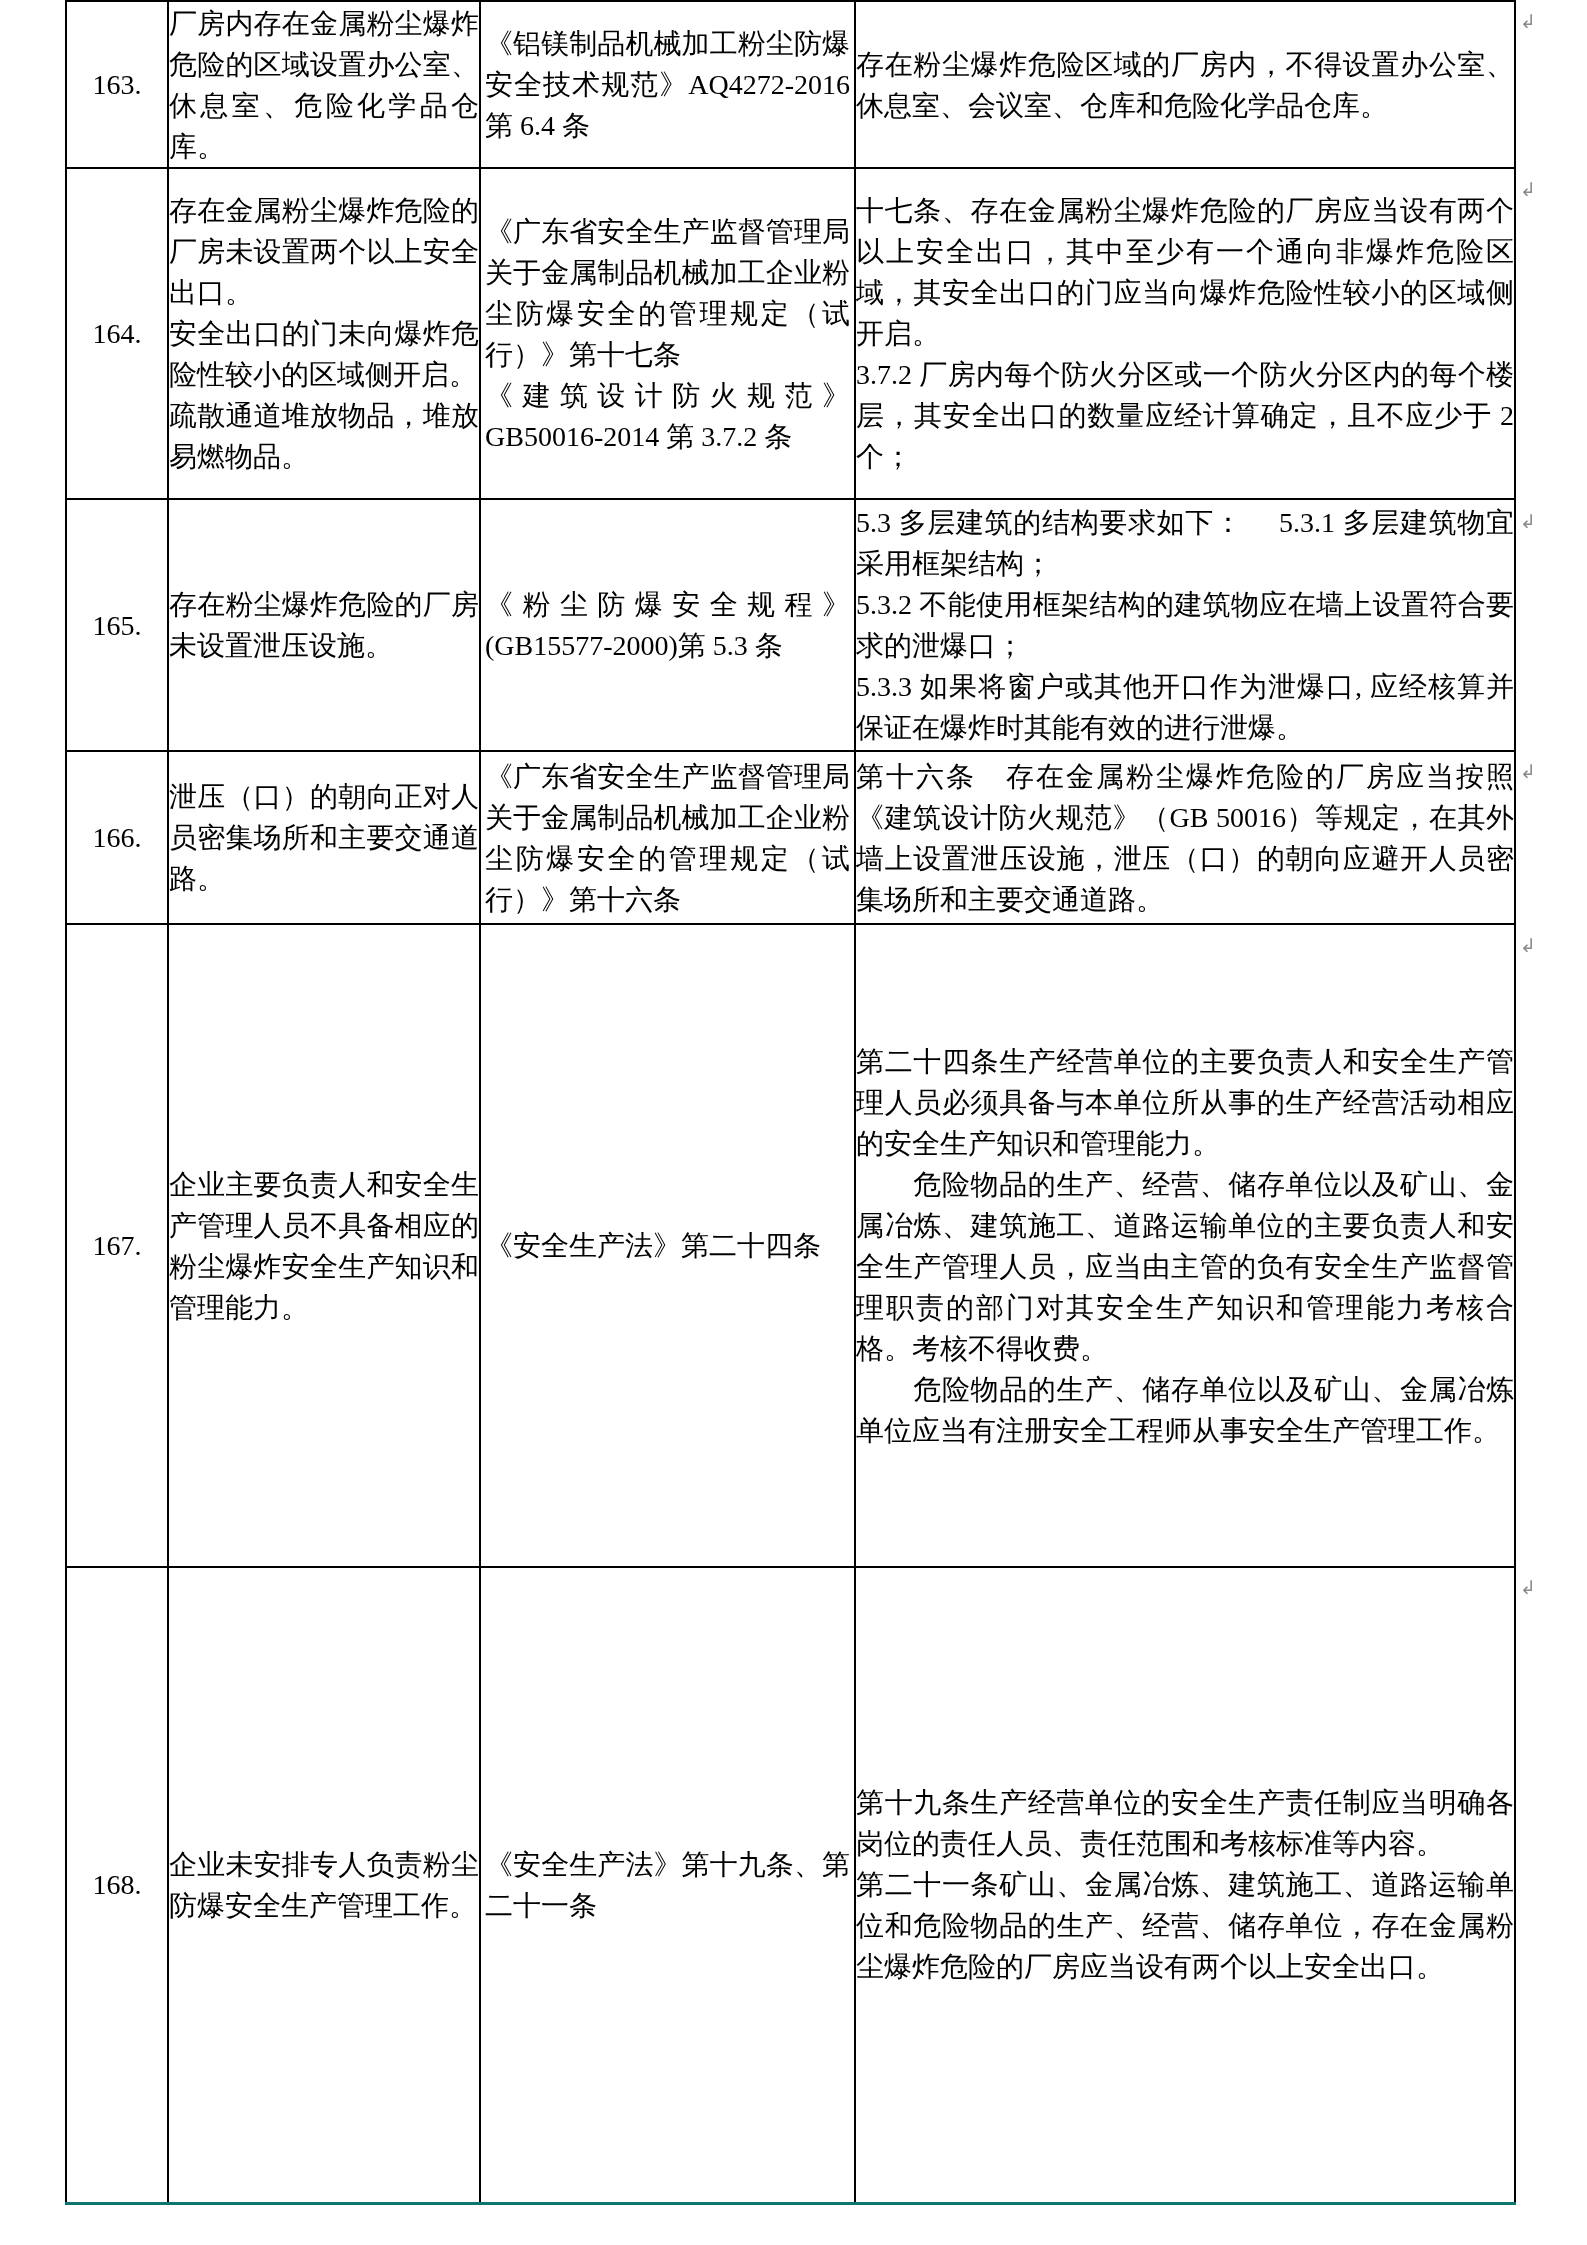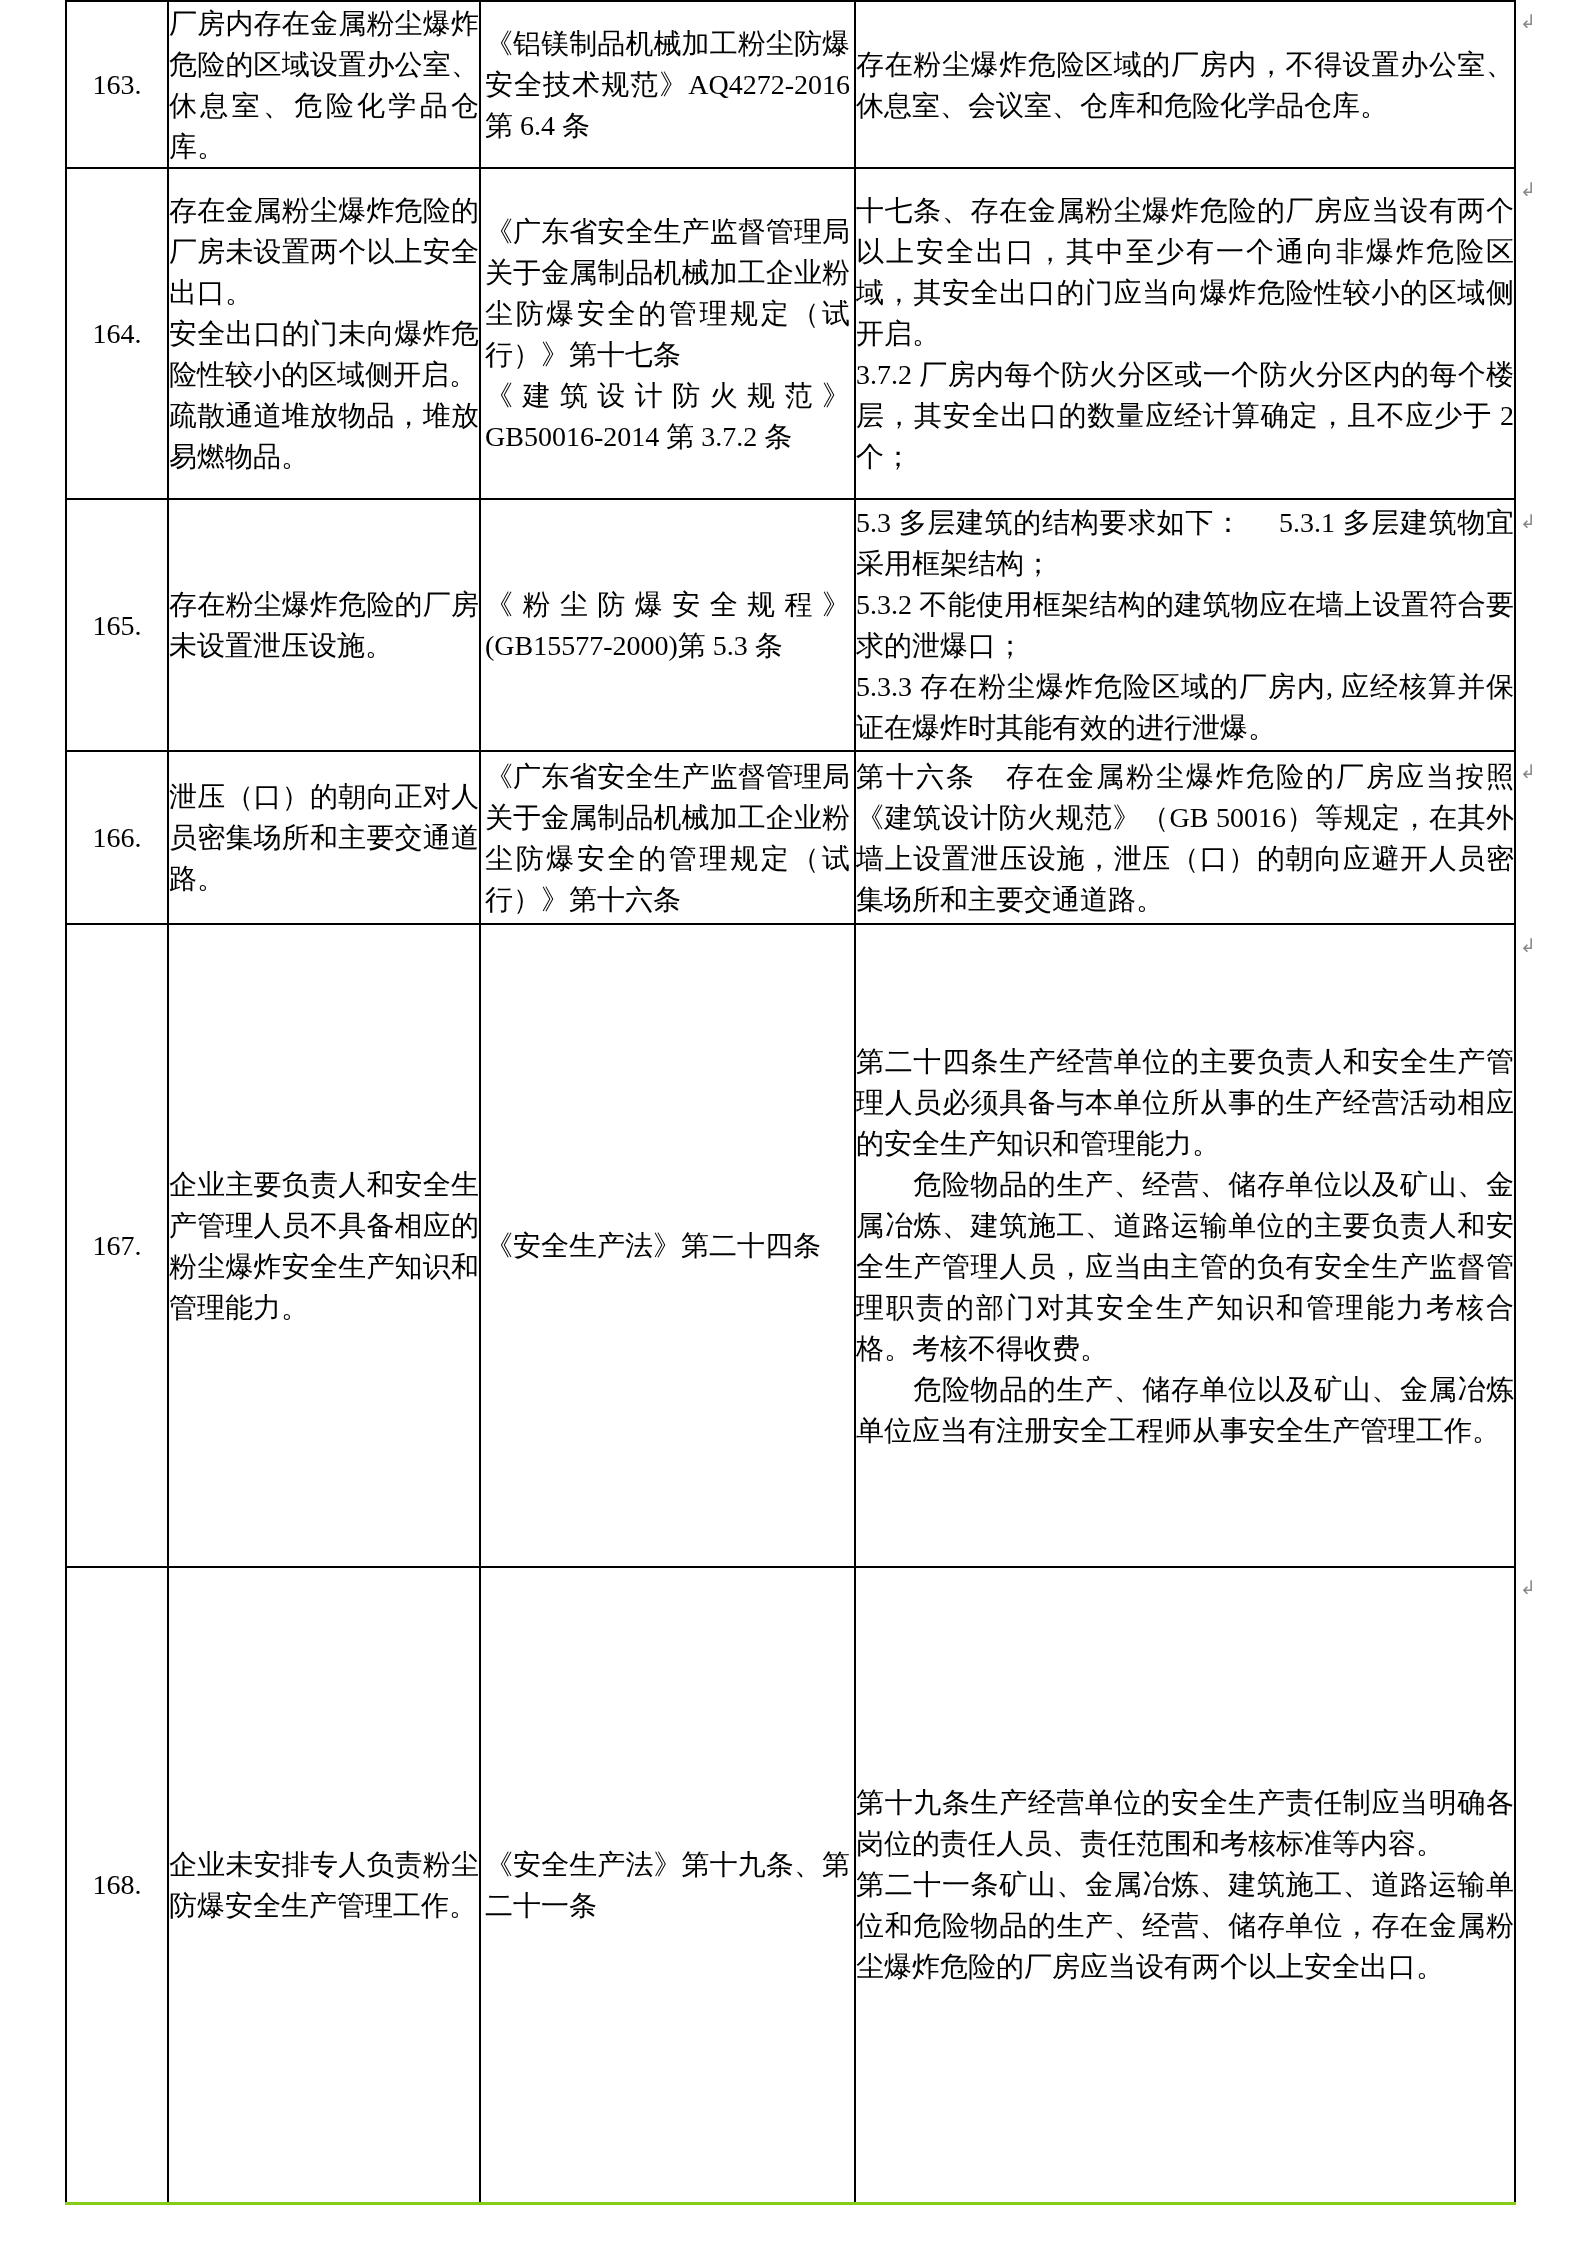--- a/index.html
+++ b/index.html
@@ -22,21 +22,21 @@
     table-layout: fixed;
   }
   .reg-table td {
     border: 2px solid #000000;
     vertical-align: middle;
     font-size: 28px;
     line-height: 41px;
     overflow: hidden;
     box-sizing: border-box;
   }
-  .reg-table tr:last-child td { border-bottom: 3px solid #84cc16; }
+  .reg-table tr:last-child td { border-bottom: 3px solid #0f766e; }
   .reg-table tr.r0 td { height: 167px; }
   .reg-table tr.r1 td { height: 331px; }
   .reg-table tr.r2 td { height: 252px; }
   .reg-table tr.r3 td { height: 173px; }
   .reg-table tr.r4 td { height: 643px; }
   .reg-table tr.r5 td { height: 636px; }
   td.cell-num  { text-align: center; }
   td.cell-hazard    { padding: 0 0; }
   td.cell-basis     { padding: 0 4px; }
   td.cell-provision { padding: 0 0; }
@@ -106,21 +106,21 @@
         <td class="cell-num">165.</td>
         <td class="cell-hazard">
             <p>存在粉尘爆炸危险的厂房未设置泄压设施。</p>
           </td>
         <td class="cell-basis">
             <p>《粉尘防爆安全规程》(GB15577-2000)第 5.3 条</p>
           </td>
         <td class="cell-provision">
             <p>5.3 多层建筑的结构要求如下：　 5.3.1 多层建筑物宜采用框架结构；</p>
             <p>5.3.2 不能使用框架结构的建筑物应在墙上设置符合要求的泄爆口；</p>
-            <p>5.3.3 存在粉尘爆炸危险区域的厂房内, 应经核算并保证在爆炸时其能有效的进行泄爆。</p>
+            <p>5.3.3 如果将窗户或其他开口作为泄爆口, 应经核算并保证在爆炸时其能有效的进行泄爆。</p>
           </td>
       </tr>
       <tr class="r3">
         <td class="cell-num">166.</td>
         <td class="cell-hazard">
             <p>泄压（口）的朝向正对人员密集场所和主要交通道路。</p>
           </td>
         <td class="cell-basis">
             <p>《广东省安全生产监督管理局关于金属制品机械加工企业粉尘防爆安全的管理规定（试行）》第十六条</p>
           </td>

